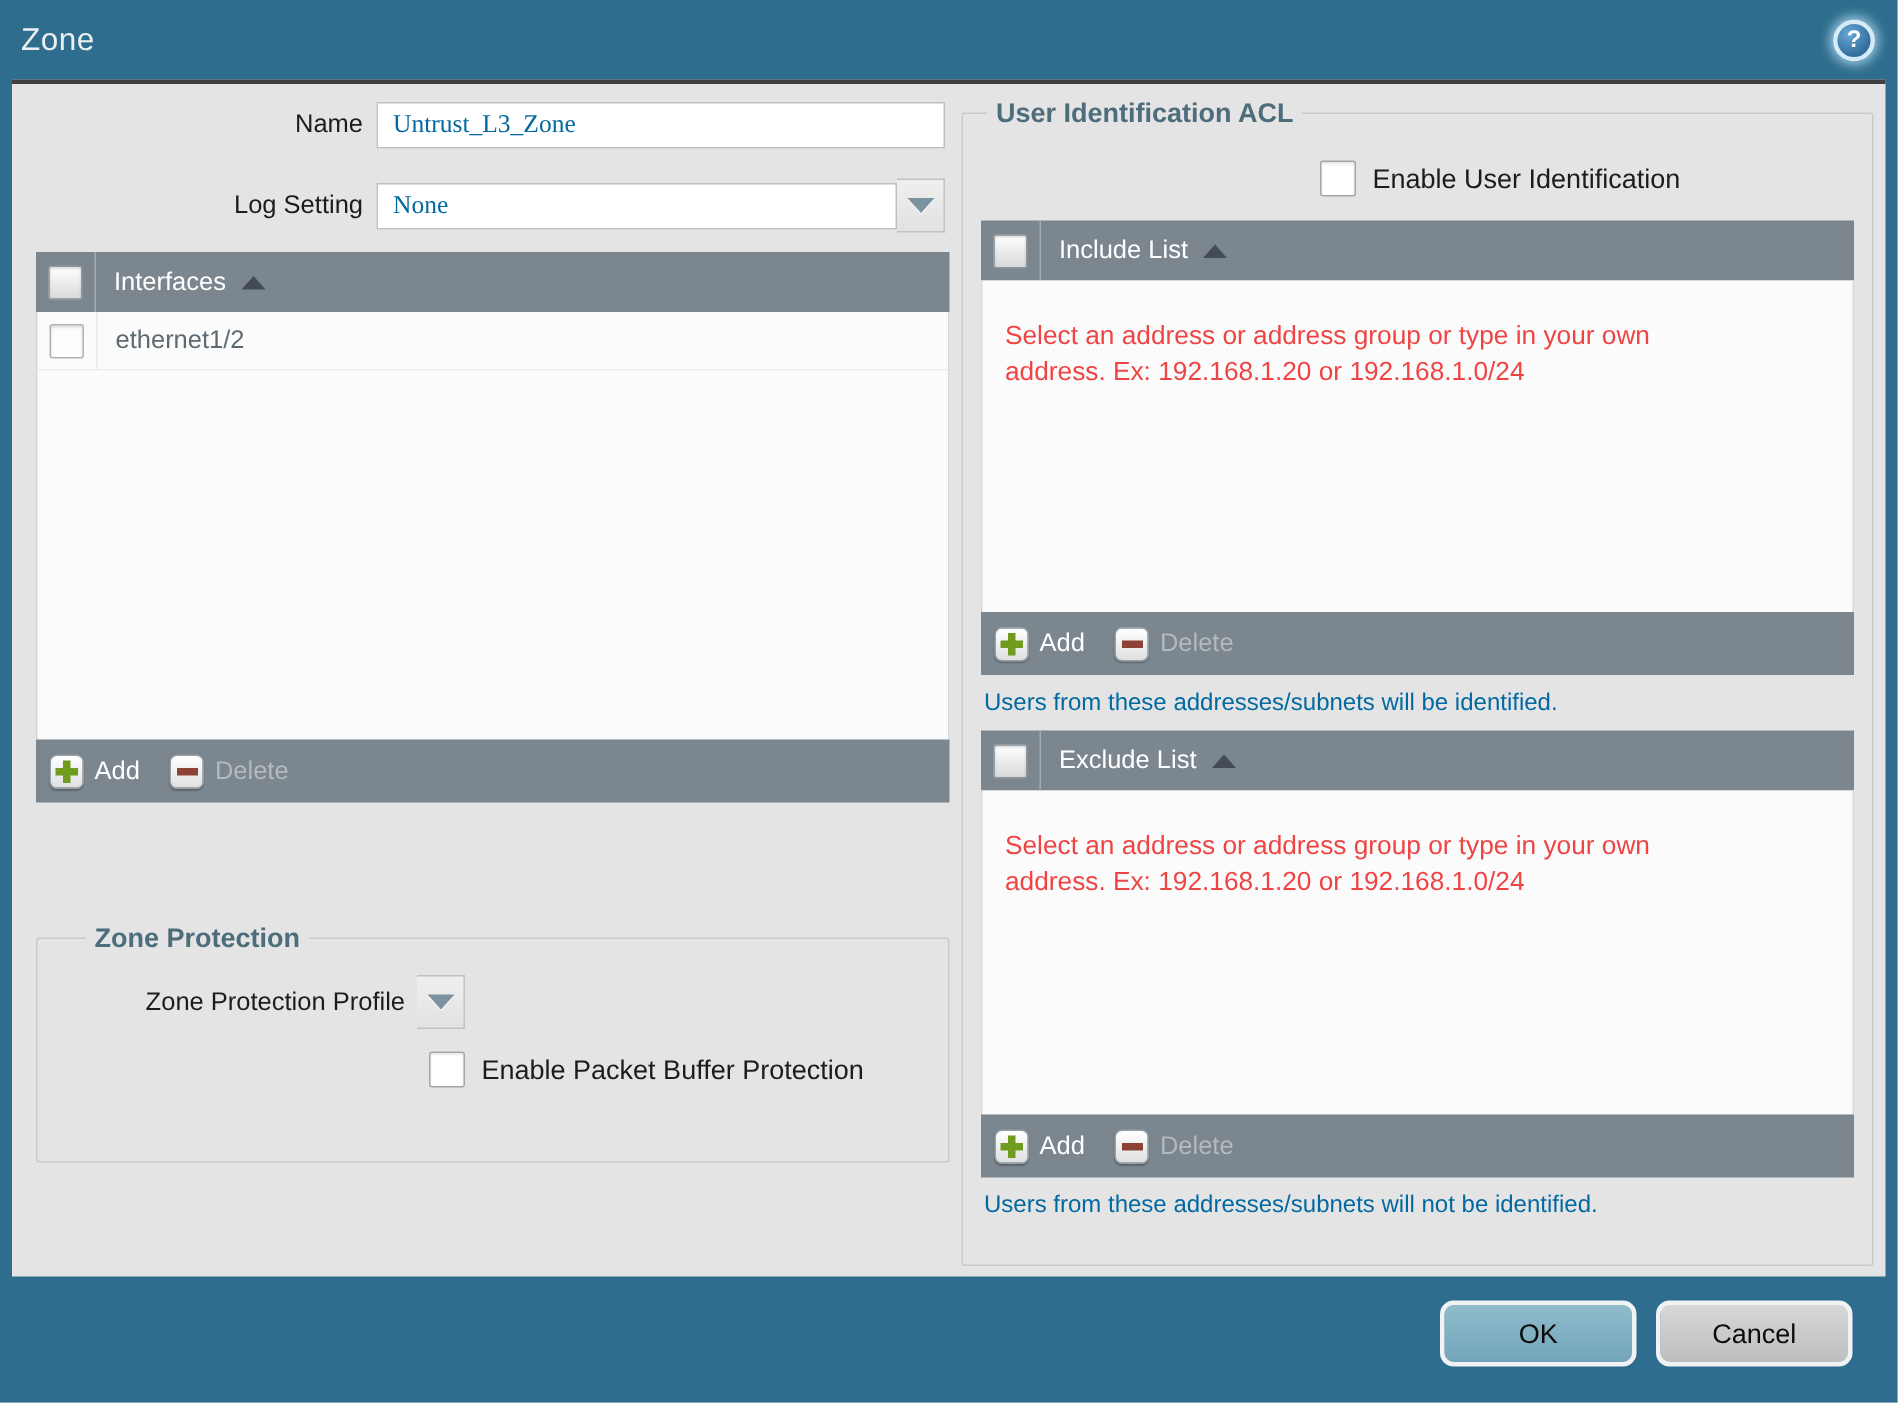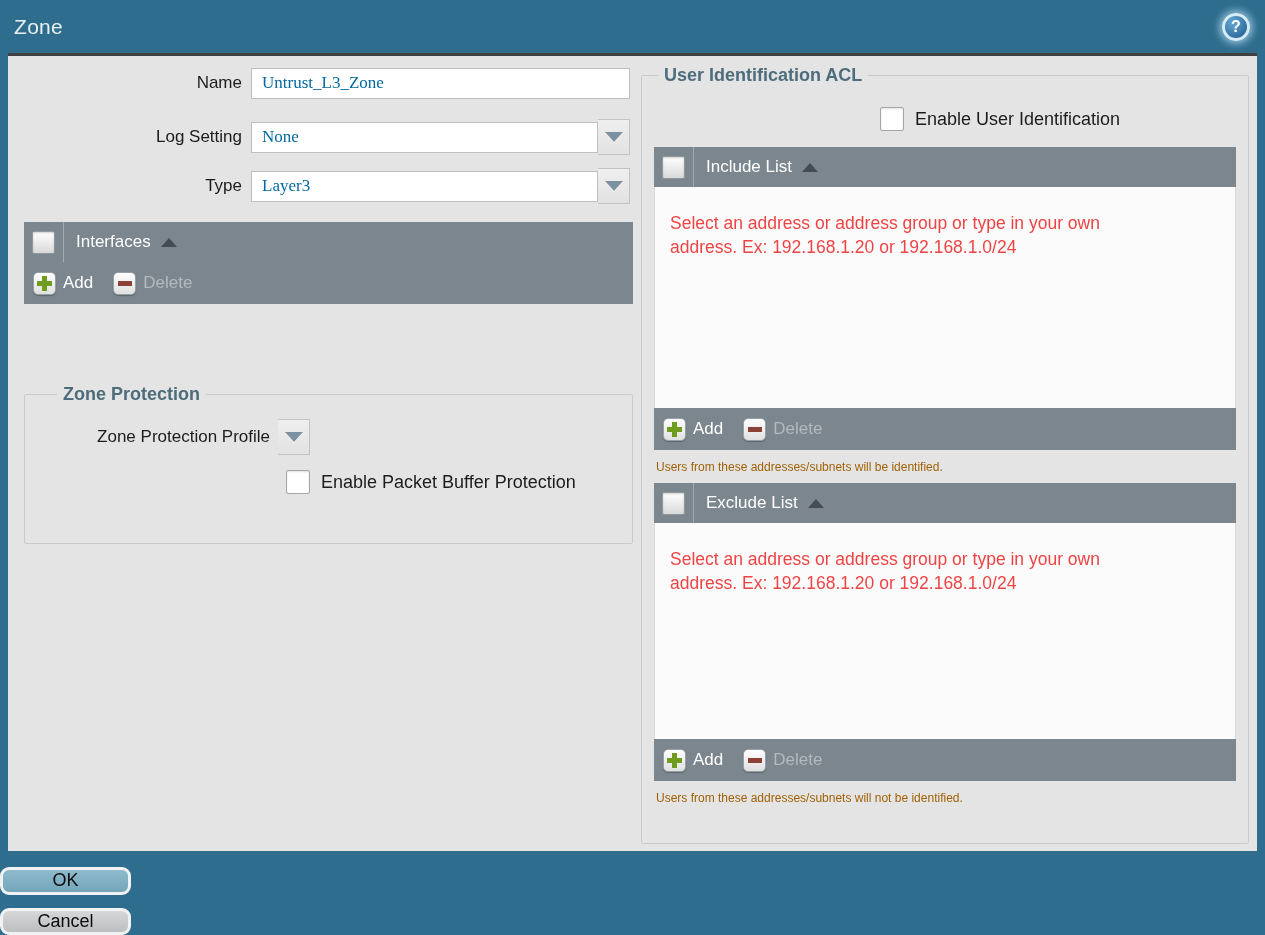--- a/index.html
+++ b/index.html
@@ -98,24 +98,24 @@
   .zp-input { width:323px; }
   .cbx {
     width:24px; height:24px; background:#fff; border:1px solid #a6a6a6; border-radius:2px;
     box-shadow:inset 0 1px 2px rgba(0,0,0,.12); cursor:pointer; flex:none;
   }
   .cbx-row { display:flex; align-items:center; gap:11px; margin-top:15px; }
   .cbx-label { font-size:18px; color:#1c1c1c; }
   .uid-fieldset { height:779px; padding:0 12px; }
   .uid-enable { margin:21px 0 16px 226px; }
   .acl-table { margin-top:14px; }
-  .caption { color:#a16207; font-size:12px; margin:10px 0 9px 2px; }
-
-  
-  .bottombar { position:absolute; left:0; right:0; bottom:0; height:84px; display:flex; justify-content:flex-end; padding:16px 30px 0 0; gap:13px;flex-direction:column; }
+  .caption { color:#0369a1; font-size:16px; margin:10px 0 9px 2px; }
+
+  
+  .bottombar { position:absolute; left:0; right:0; bottom:0; height:84px; display:flex; justify-content:flex-end; padding:16px 30px 0 0; gap:13px; }
   .btn {
     width:131px; height:44px; border-radius:9px; border:3px solid #f0f2f3;
     font-size:18px; color:#0c0c0c; font-family:inherit; cursor:pointer;
     display:flex; align-items:center; justify-content:center;
   }
   .btn-ok { background:linear-gradient(#8fbbcc,#73a5b9); }
   .btn-cancel { background:linear-gradient(#d5d7d9,#bcbec0); }
 </style>
 </head>
 <body>
@@ -135,35 +135,36 @@
     </div>
 
     <div class="frow mb13">
       <div class="flabel">Log Setting</div>
       <input class="tinput dd-input" value="None" style="">
       <div class="dd-btn">
         <div class="tri-down"></div>
       </div>
     </div>
 
-    <div class="frow mb18">
-      <div class="flabel">Type</div>
-      <input class="tinput dd-input" value="Layer3" style="">
-      <div class="dd-btn">
-        <div class="tri-down"></div>
-      </div>
-    </div>
 
     <div class="ptable">
       <div class="thead">
         <div class="chk-col">
           <div class="cb"></div>
         </div>
         <div class="thead-label">Interfaces</div>
         <div class="sort-up"></div>
+      </div>
+      <div class="tbody tbody-interfaces">
+        <div class="trow">
+          <div class="chk-col">
+            <div class="cb row-cb"></div>
+          </div>
+          <div class="trow-label">ethernet1/2</div>
+        </div>
       </div>
       <div class="tfoot">
         <div class="foot-btn">
           <div class="icon-sq plus"></div>
           <div class="foot-label">Add</div>
         </div>
         <div class="foot-btn">
           <div class="icon-sq minus"></div>
           <div class="foot-label disabled-label">Delete</div>
         </div>

